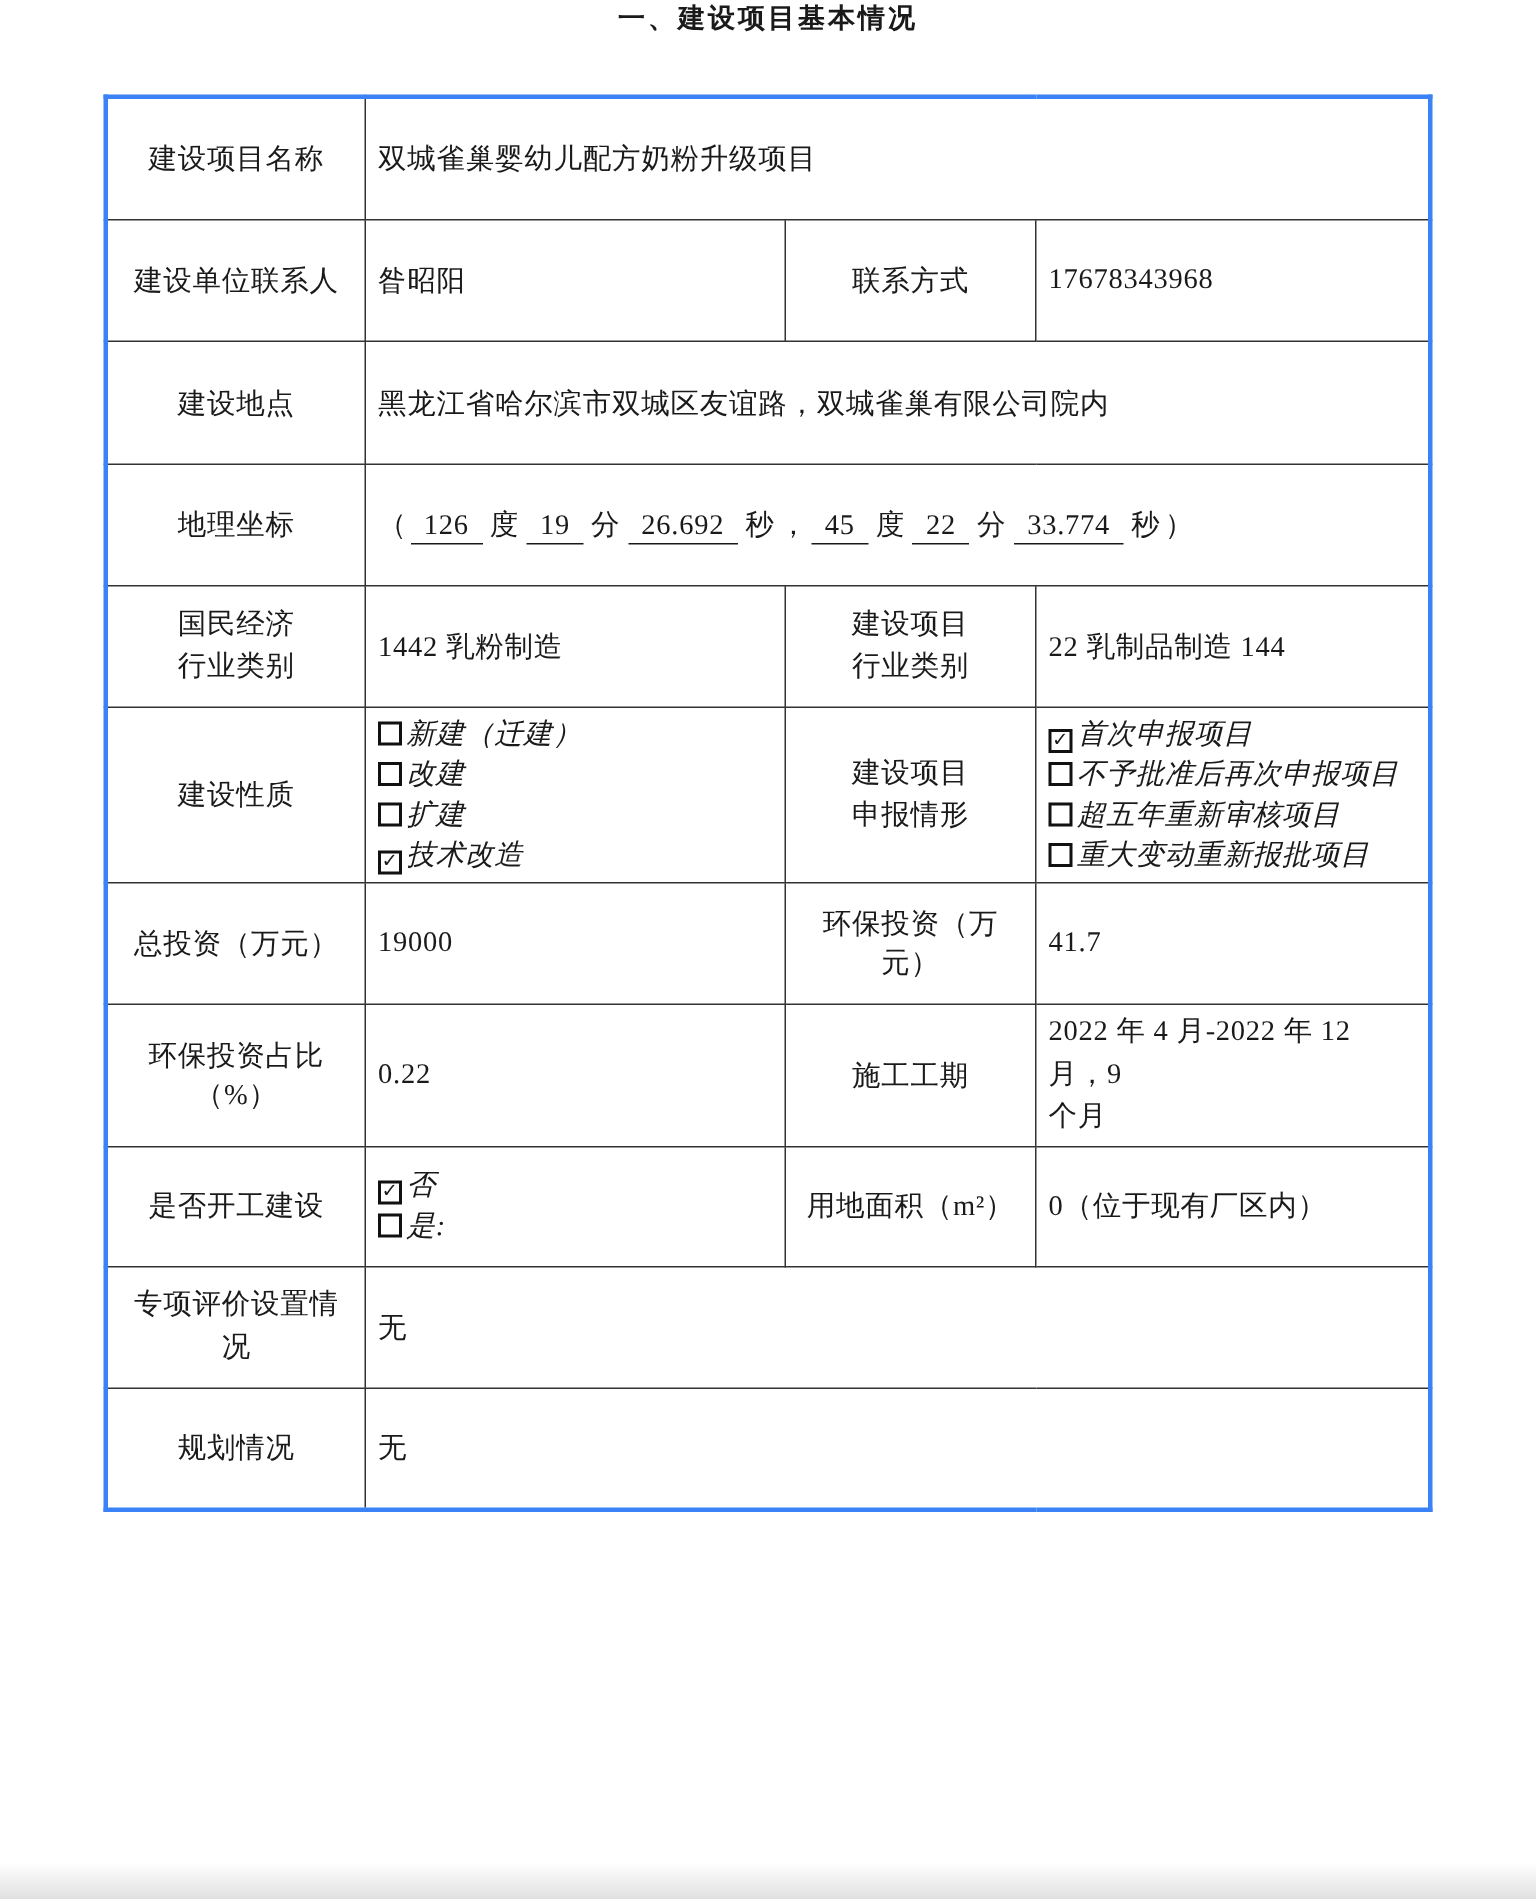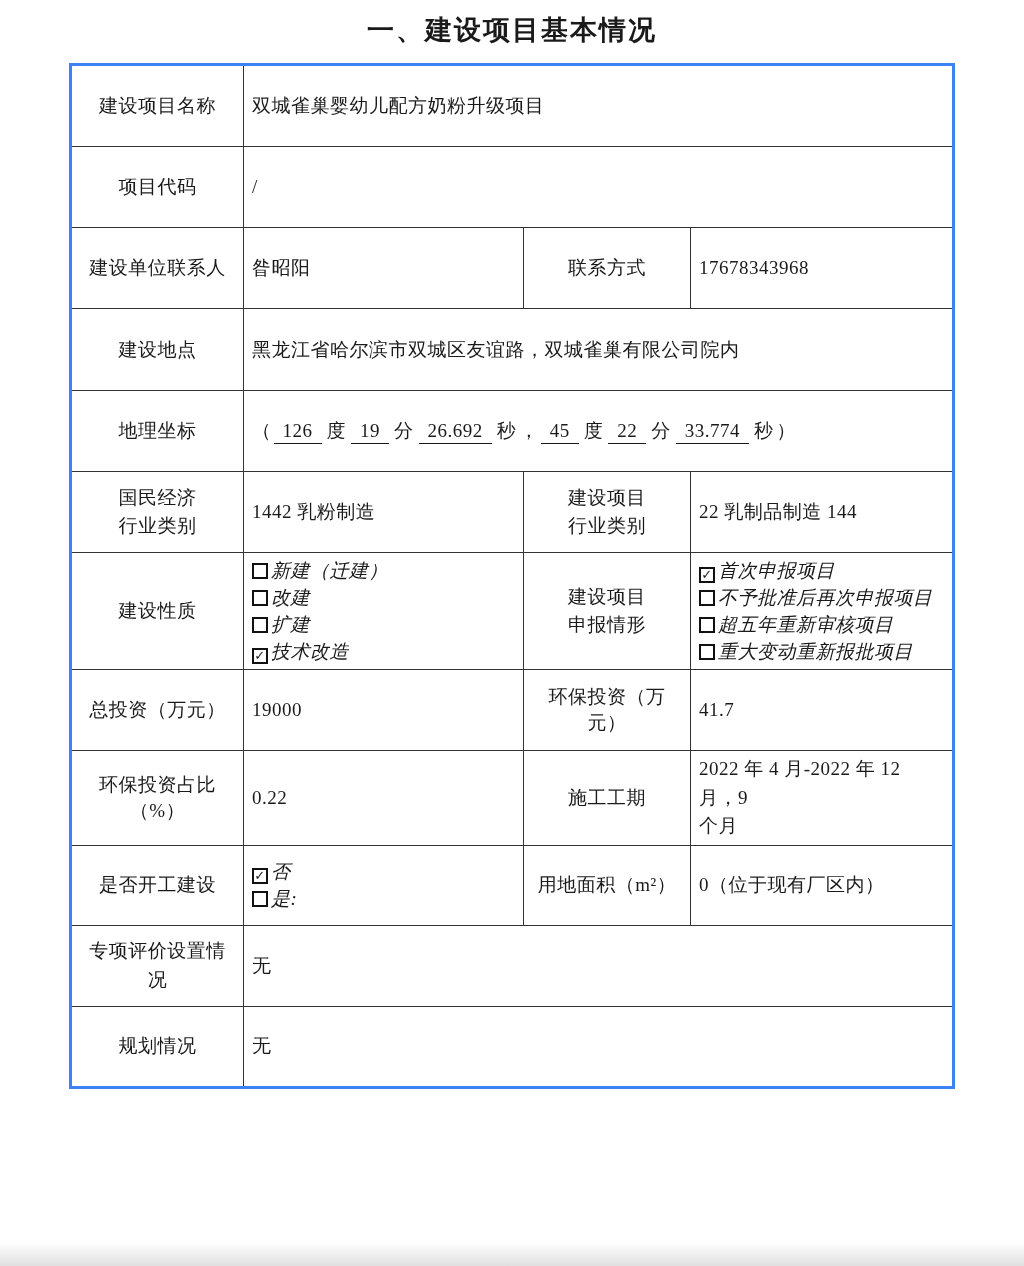--- a/index.html
+++ b/index.html
@@ -3,22 +3,22 @@
 <meta charset="utf-8">
 <style>
   html,body{margin:0;padding:0;}
   body{
     width:1024px;height:1266px;position:relative;overflow:hidden;
     background:#ffffff;
     font-family:"Liberation Serif","DejaVu Serif",serif;
     color:#1a1a1a;
   }
   .title{
-    margin:0;padding-top:12px;height:63px;box-sizing:border-box;
-    text-align:center;font-size:27px;font-weight:700;letter-spacing:2px;
+    margin:0;height:63px;box-sizing:border-box;
+    text-align:center;font-size:18px;font-weight:700;letter-spacing:2px;
   }
   table.form{
     margin:0 auto;width:883px;table-layout:fixed;
     border-collapse:collapse;
     border:3px solid #3b82f6;
     font-size:19px;letter-spacing:0.5px;
   }
   table.form td{
     border:1.5px solid #333333;
     padding:4px 8px;vertical-align:middle;box-sizing:border-box;
@@ -59,24 +59,20 @@
       <col style="width:167px">
       <col style="width:263px">
   </colgroup>
   <tbody>
 
     <tr style="height:82px">
       <td class="lbl">建设项目名称</td>
       <td class="val" colspan="3">双城雀巢婴幼儿配方奶粉升级项目</td>
     </tr>
 
-    <tr style="height:81px">
-      <td class="lbl">项目代码</td>
-      <td class="val" colspan="3">/</td>
-    </tr>
 
     <tr style="height:81px">
       <td class="lbl">建设单位联系人</td>
       <td class="val">昝昭阳</td>
       <td class="lbl">联系方式</td>
       <td class="val">17678343968</td>
     </tr>
 
     <tr style="height:82px">
       <td class="lbl">建设地点</td>

